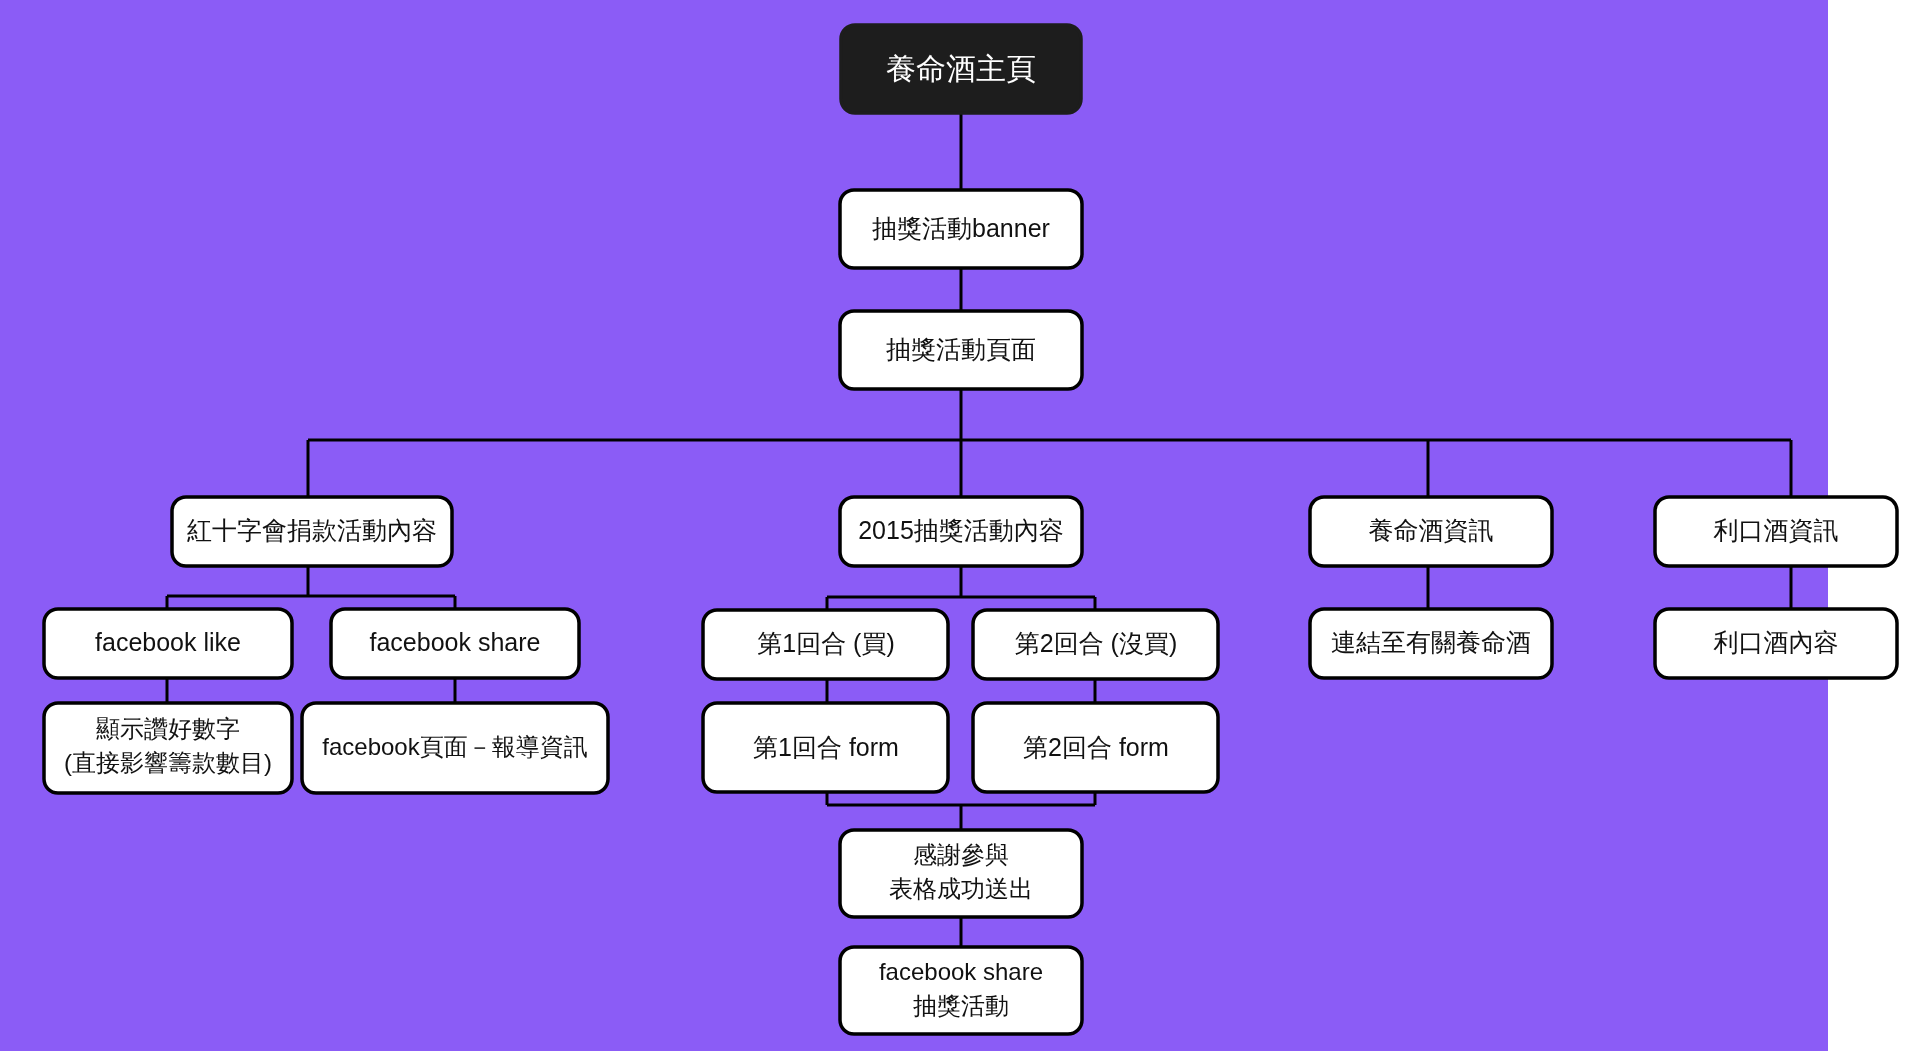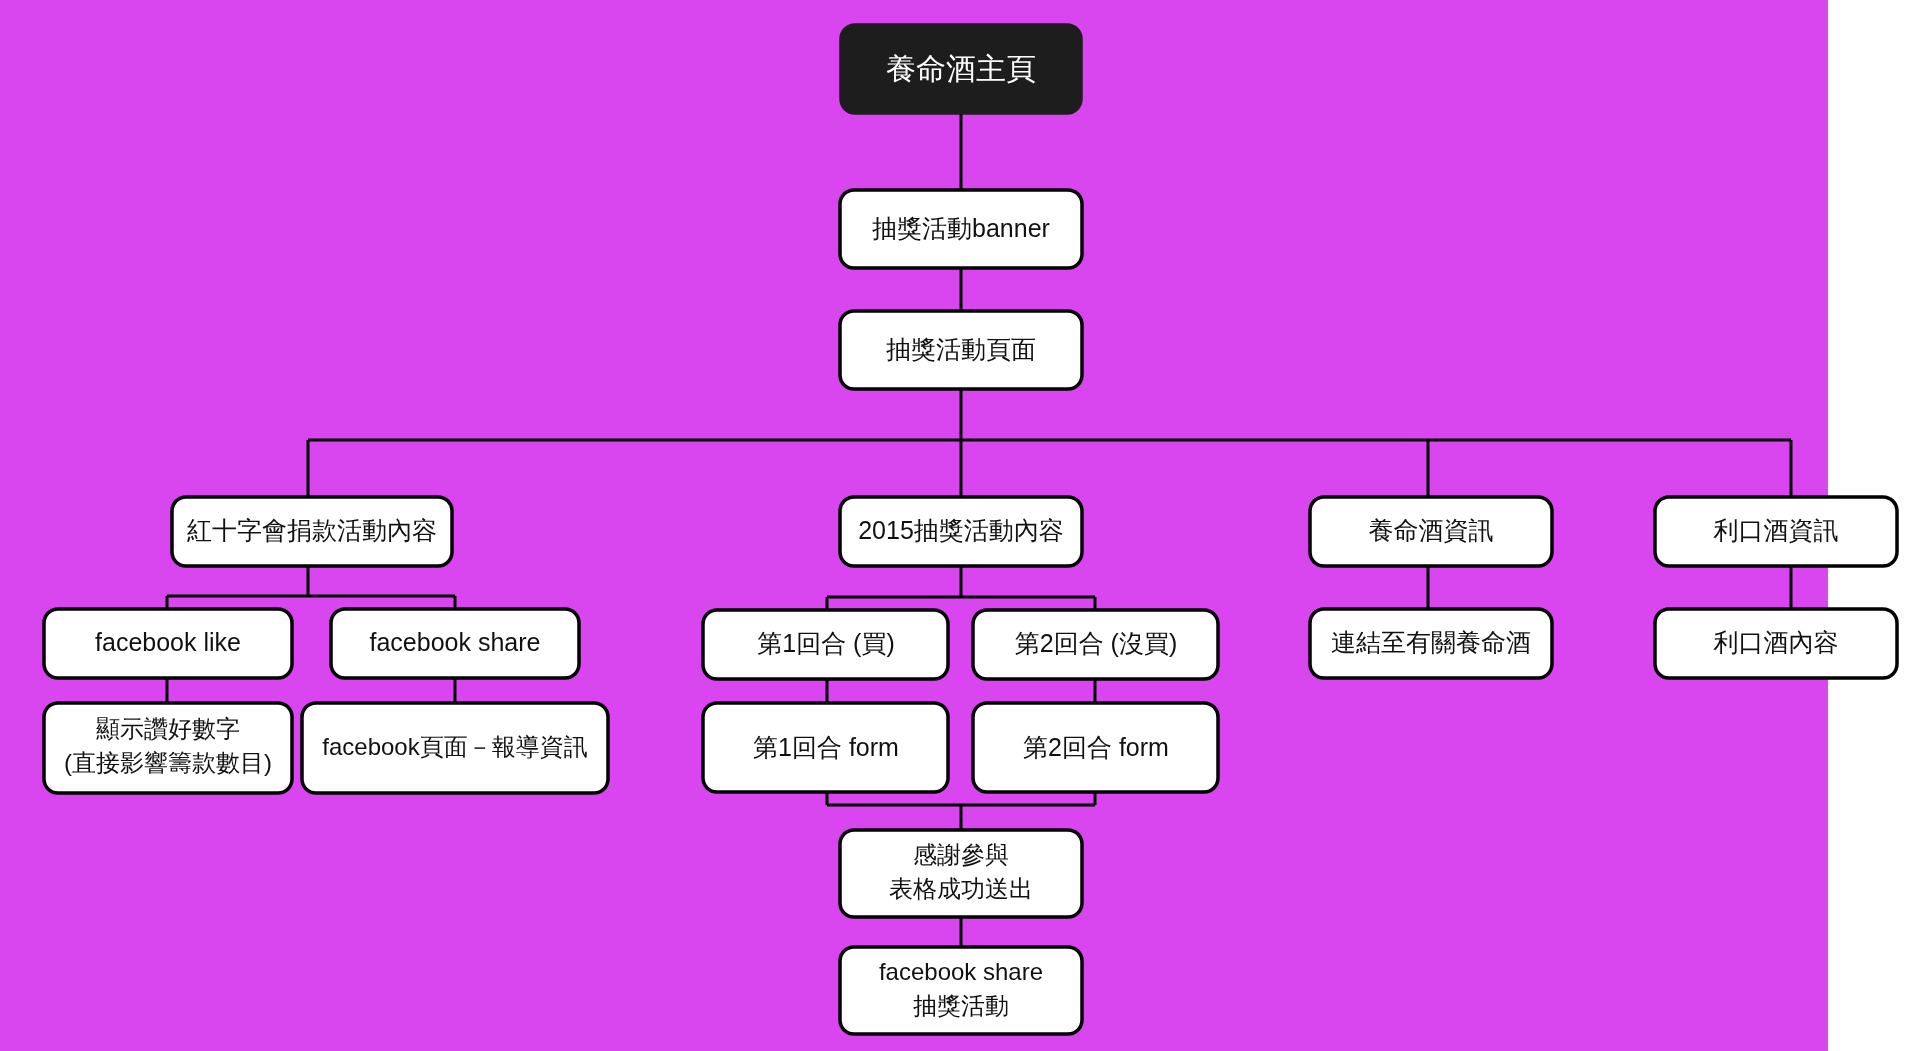--- a/index.html
+++ b/index.html
@@ -10,21 +10,21 @@
   body {
     width: 1920px;
     height: 1051px;
     font-family: "Liberation Sans", "DejaVu Sans", sans-serif;
     overflow: hidden;
   }
   #diagram-root {
     position: relative;
     width: 1828px;
     height: 1051px;
-    background: #d946ef;
+    background: #8b5cf6;
   }
   svg.flow-canvas {
     position: absolute;
     top: 0; left: 0;
     width: 1920px;
     height: 1051px;
     display: block;
   }
   .edge {
     stroke: #000000;

